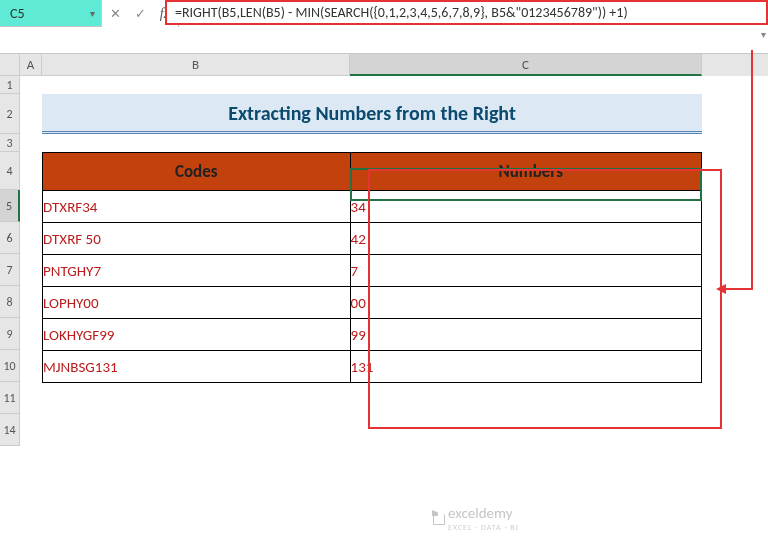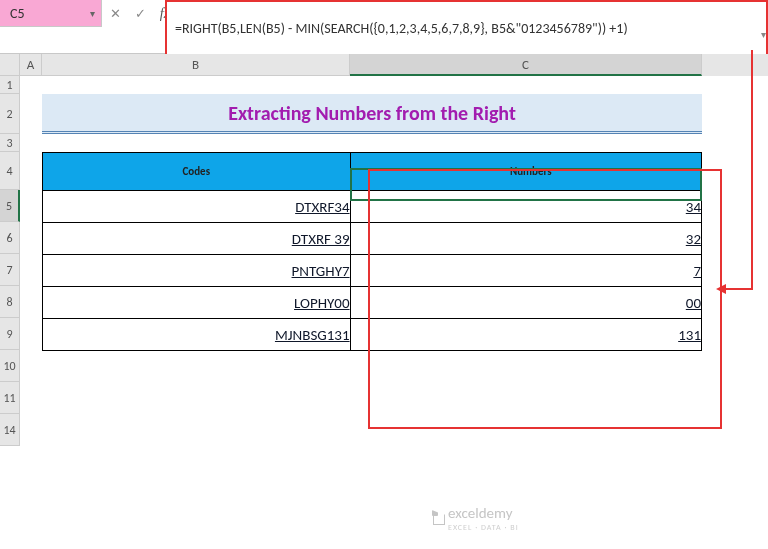--- a/index.html
+++ b/index.html
@@ -20,21 +20,21 @@
     position: relative;
   }
   .name-box {
     width: 102px;
     border: 1px solid #c8c8c8;
     border-top: none;
     border-left: none;
     display: flex;
     align-items: center;
     padding: 0 6px 0 10px;
-    background: #f9a8d4;
+    background: #5eead4;
     height: 27px;
     font-size: 14px;
     color: #333;
   }
   .name-box .dd {
     margin-left: auto;
     font-size: 10px;
     color: #666;
   }
   .fb-icons {
@@ -49,21 +49,21 @@
   .fb-icons .fx { font-style: italic; font-family: "Times New Roman", serif; font-size: 14px; color:#555;}
   .formula-wrap {
     position: absolute;
     left: 165px;
     top: 0;
     right: 0;
   }
   .formula-text {
     font-size: 14px;
     color: #333;
-    padding: 16px 8px;
+    padding: 0 8px;
     line-height: 1.5;
     border: 2px solid #e63232;
     background: #fff;
   }
   .expand {
     position: absolute;
     right: 2px;
     top: 28px;
     color: #888;
     font-size: 10px;
@@ -120,48 +120,47 @@
     left: 20px;
     top: 22px;
     right: 0;
   }
   .sp { height: 18px; border-bottom: 0px solid #eee; }
   .title {
     height: 40px;
     margin-left: 22px;
     width: 660px;
     background: #dce9f5;
-    color: #a21caf;
+    color: #0c4a6e;
     font-size: 20px;
     font-weight: 600;
     display: flex; align-items: center; justify-content: center;
     border-bottom: 3px double #5584b5;
   }
   .sp3 { height: 18px; }
   .tbl {
     margin-left: 22px;
     width: 660px;
     border-collapse: collapse;
   }
   .tbl th {
-    background: #0ea5e9;
-    font-size: 11px;
+    background: #c2410c;
+    font-size: 17px;
     font-weight: 700;
     color: #222;
     height: 38px;
     border: 1.5px solid #000;
   }
   .tbl td {
     border: 1.5px solid #000;
     height: 32px;
-    text-align: right;
+    text-align: left;
     font-size: 15px;
     background: #fff;
-    color: #0f172a;
-    text-decoration: underline;
+    color: #b91c1c;
   }
   .tbl .cB { width: 308px; }
   .tbl .cC { width: 352px; padding-left: 10px; }
   .sel-cell {
     position: absolute;
     border: 2px solid #217346;
     pointer-events: none;
     background: transparent;
   }
   .watermark {
@@ -262,30 +261,34 @@
       <tbody>
           <tr>
         <th class="cB">Codes</th>
         <th class="cC">Numbers</th>
       </tr>
       <tr>
             <td>DTXRF34</td>
             <td>34</td>
           </tr>
       <tr>
-            <td>DTXRF 39</td>
-            <td>32</td>
+            <td>DTXRF 50</td>
+            <td>42</td>
           </tr>
       <tr>
             <td>PNTGHY7</td>
             <td>7</td>
           </tr>
       <tr>
             <td>LOPHY00</td>
             <td>00</td>
+          </tr>
+      <tr>
+            <td>LOKHYGF99</td>
+            <td>99</td>
           </tr>
       <tr>
             <td>MJNBSG131</td>
             <td>131</td>
           </tr>
     </tbody>
       </table>
   </div>
 
   <div class="sel-cell" style="left:350px; top:114px; width:352px; height:33px;"></div>

